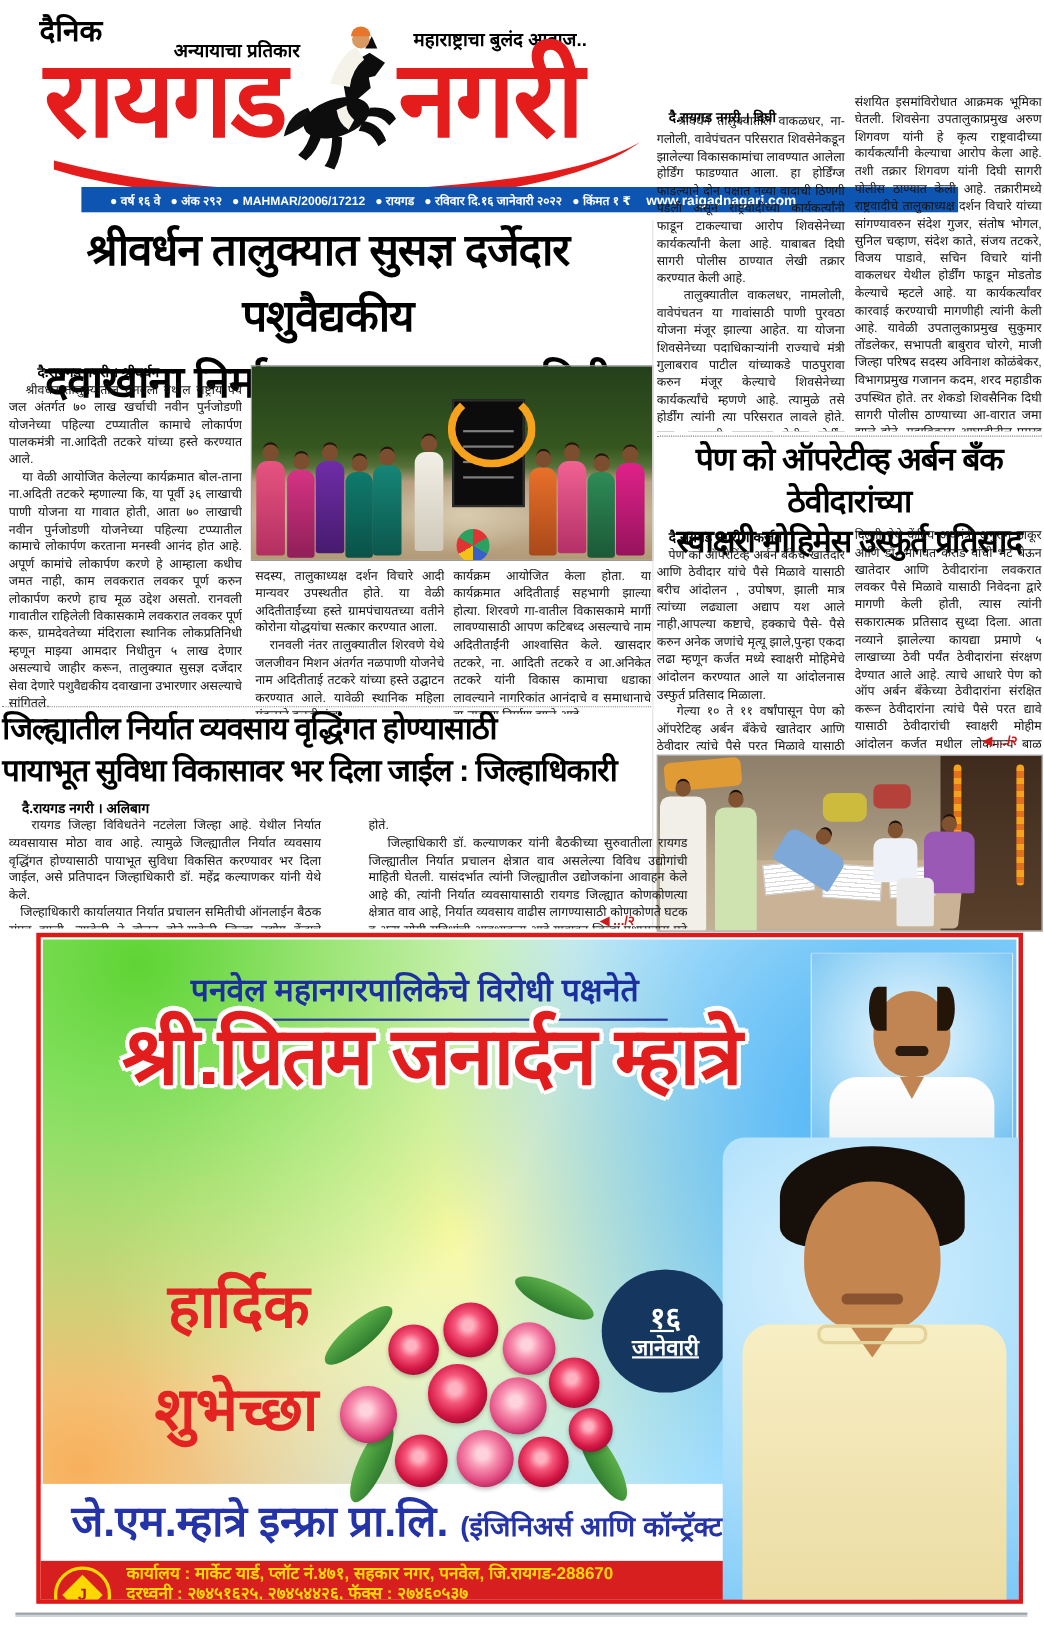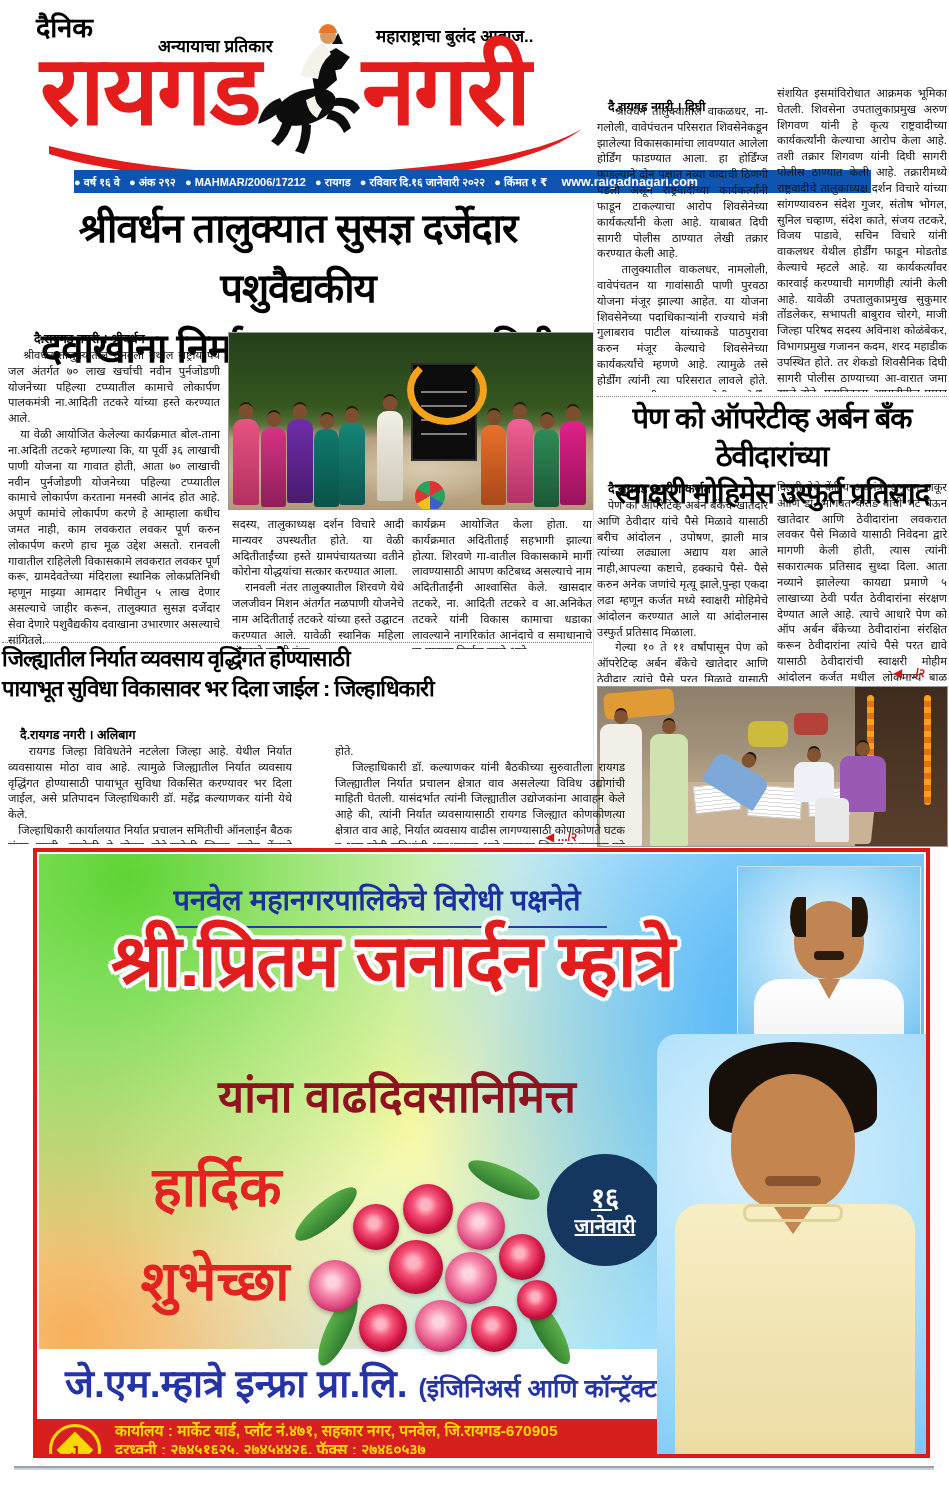--- a/index.html
+++ b/index.html
@@ -10,30 +10,30 @@
   
   .mh-daily{left:36px;top:8px;font-size:27px;font-weight:bold;color:#000;}
   .mh-tag1{left:158px;top:34px;font-size:17px;font-weight:bold;color:#000;}
   .mh-tag2{left:376px;top:24px;font-size:17px;font-weight:bold;color:#000;}
   .mh-title{top:38px;font-size:97px;font-weight:bold;color:#e41c1c;line-height:1.1;letter-spacing:-2px;}
   .mh-t1{left:40px;}
   .mh-t2{left:362px;}
   .mh-swoosh{left:46px;top:124px;width:540px;height:58px;}
   .mh-horse{left:250px;top:12px;width:116px;height:150px;}
   .infobar{left:74px;top:170px;width:797px;height:23px;background:#0d55b0;color:#fff;
-           font-size:11px;font-weight:bold;display:flex;align-items:center;padding:0 0;box-sizing:border-box;}
+           font-size:11px;font-weight:bold;display:flex;align-items:center;padding:0 26px;box-sizing:border-box;}
   .infobar .site{margin-left:14px;font-size:12.5px;}
   
   .byline{font-size:12.5px;font-weight:bold;color:#000;}
   .bodycol{font-size:11.3px;line-height:1.4;text-align:justify;color:#141414;overflow:hidden;}
   .hl{font-weight:bold;color:#000;}
   .hl-right{left:596px;top:4px;width:352px;font-size:30px;line-height:1.3;letter-spacing:-1px;}
   .hl-main{left:0;top:198px;width:596px;font-size:40px;line-height:1.5;text-align:center;letter-spacing:-1px;}
   .hl-bank{left:596px;top:400px;width:352px;font-size:29px;line-height:1.3;text-align:center;letter-spacing:-1px;}
-  .hl-export{left:2px;top:644px;width:592px;font-size:22px;line-height:1.35;letter-spacing:-1px;}
+  .hl-export{left:2px;top:644px;width:592px;font-size:28px;line-height:1.35;letter-spacing:-1px;}
   .dotted{border-top:1px dotted #808080;height:0;}
   .marker{color:#d01818;font-weight:bold;font-size:12px;}
   
   .photo{border:1px solid #9a9a9a;overflow:hidden;background:#777;}
   .photo-main{left:228px;top:332px;width:364px;height:176px;
      background:linear-gradient(#24401b,#35571f 42%,#57713a 52%,#b7a081 60%,#c4b193 78%,#b19a77);}
   .photo-main .patch{position:absolute;left:120px;top:100px;width:150px;height:70px;border-radius:50%;
      background:radial-gradient(closest-side,#d8cbae,#d8cbae00);}
   .fig{position:absolute;border-radius:10px 10px 3px 3px;}
   .fig::before{content:"";position:absolute;left:50%;top:-15px;transform:translateX(-50%);
@@ -219,21 +219,20 @@
   <div class="abs bodycol prewrap" style="left:302px;top:744px;width:290px;height:100px;margin-left:33px;">होते.
 &nbsp;&nbsp;&nbsp;जिल्हाधिकारी डॉ. कल्याणकर यांनी बैठकीच्या सुरुवातीला रायगड जिल्ह्यातील निर्यात प्रचालन क्षेत्रात वाव असलेल्या विविध उद्योगांची माहिती घेतली. यासंदर्भात त्यांनी जिल्ह्यातील उद्योजकांना आवाहन केले आहे की, त्यांनी निर्यात व्यवसायासाठी रायगड जिल्ह्यात कोणकोणत्या क्षेत्रात वाव आहे, निर्यात व्यवसाय वाढीस लागण्यासाठी कोणकोणते घटक व अन्य सोयी सुविधांची आवश्यकता आहे याबाबत जिल्हा प्रशासनास पुढे येऊन सांगावे.
 &nbsp;&nbsp;&nbsp;यावेळी जिल्हा उद्योग केंद्राचे महाव्यवस्थापक श्री. हरळय्या यांनी जिल्ह्यात प्रामुख्याने गणेशमूर्ती, मत्स्यव्यवसाय, लोखंड व स्टील, केमिकल, लॉजिस्टिक, पांढरा कांदा, अल्फान्सो आंबा, फार्मास्यूटिकल अशा विविध</div>
   <div class="abs marker" style="left:545px;top:828px;">◀ .../२</div>
 
   <div class="abs ad">
     <div class="abs ad-topline">
       <span>पनवेल महानगरपालिकेचे विरोधी पक्षनेते</span>
     </div>
     <div class="abs ad-name">श्री.प्रितम जनार्दन म्हात्रे</div>
-    <div class="abs ad-occasion">यांना वाढदिवसानिमित्त</div>
     <div class="abs ad-wish1">हार्दिक</div>
     <div class="abs ad-wish2">शुभेच्छा</div>
 
     <div class="abs roses">
       <div class="leaf" style="left:-8px;top:34px;transform:rotate(-40deg);"></div>
       <div class="leaf" style="left:170px;top:0px;transform:rotate(25deg);"></div>
       <div class="leaf" style="left:214px;top:150px;transform:rotate(60deg);"></div>
       <div class="leaf" style="left:4px;top:150px;transform:rotate(-65deg);"></div>
       <div class="rose pk" style="left:14px;top:92px;width:52px;height:52px;"></div>
       <div class="rose" style="left:58px;top:36px;width:46px;height:46px;"></div>
@@ -259,21 +258,21 @@
       <span class="sfx">(इंजिनिअर्स आणि कॉन्ट्रॅक्टर)</span>
     </div>
 
     <div class="abs ad-redbar"></div>
     <div class="abs ad-logo">
       <span class="dia">
           <b>J</b>
         </span>
     </div>
     <div class="abs ad-contact">
-      <div>कार्यालय : मार्केट यार्ड, प्लॉट नं.४७१, सहकार नगर, पनवेल, जि.रायगड-670905</div>
+      <div>कार्यालय : मार्केट यार्ड, प्लॉट नं.४७१, सहकार नगर, पनवेल, जि.रायगड-288670</div>
       <div>दूरध्वनी : २७४५१६२५, २७४५४४२६, फॅक्स : २७४६०५३७</div>
     </div>
 
     <div class="abs portrait p-elder">
       <div class="head" style="left:56px;top:34px;width:70px;height:78px;background:#c08552;"></div>
       <div class="abs" style="left:52px;top:30px;width:16px;height:40px;background:#241509;border-radius:50% 0 0 50%;"></div>
       <div class="abs" style="left:114px;top:30px;width:16px;height:40px;background:#241509;border-radius:0 50% 50% 0;"></div>
       <div class="abs" style="left:76px;top:84px;width:30px;height:9px;background:#2a1a10;border-radius:4px;"></div>
       <div class="shirt" style="left:16px;top:112px;width:150px;height:128px;background:linear-gradient(#ffffff,#e7e7e7);"></div>
       <div class="abs" style="left:80px;top:112px;width:22px;height:20px;background:#c08552;clip-path:polygon(0 0,100% 0,50% 100%);"></div>

